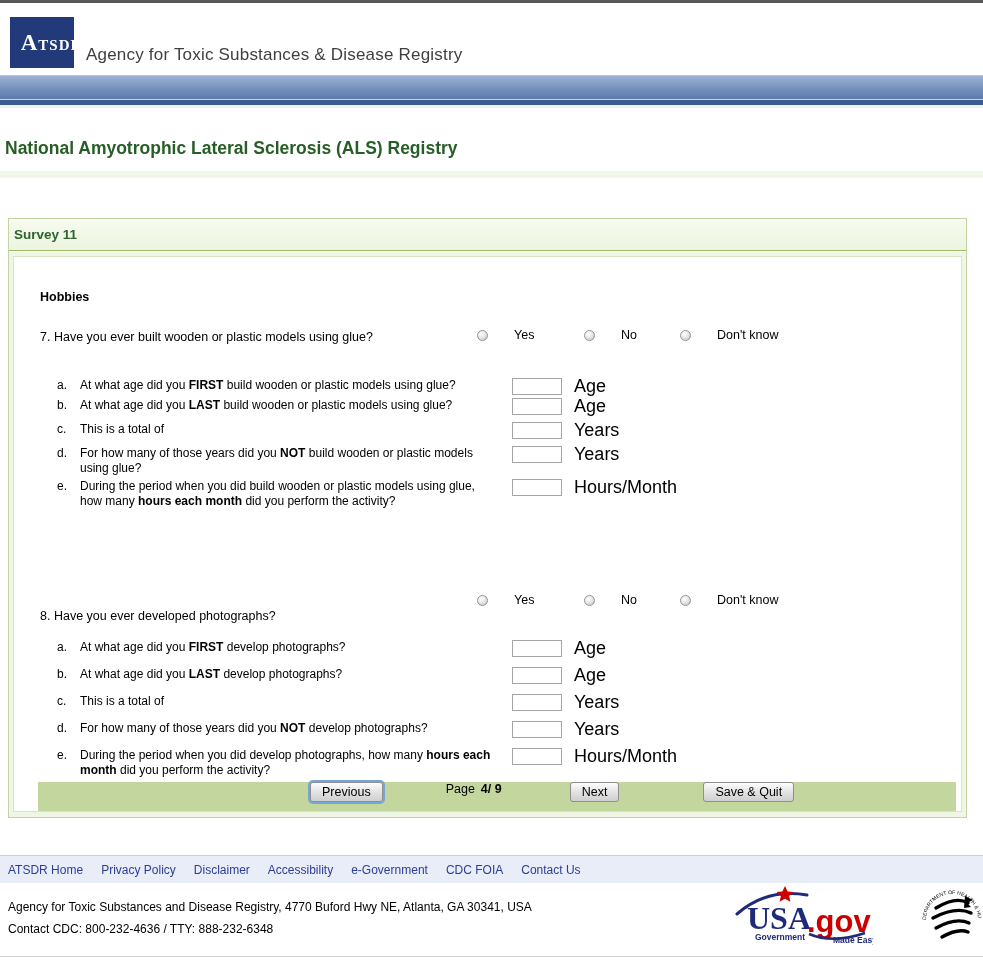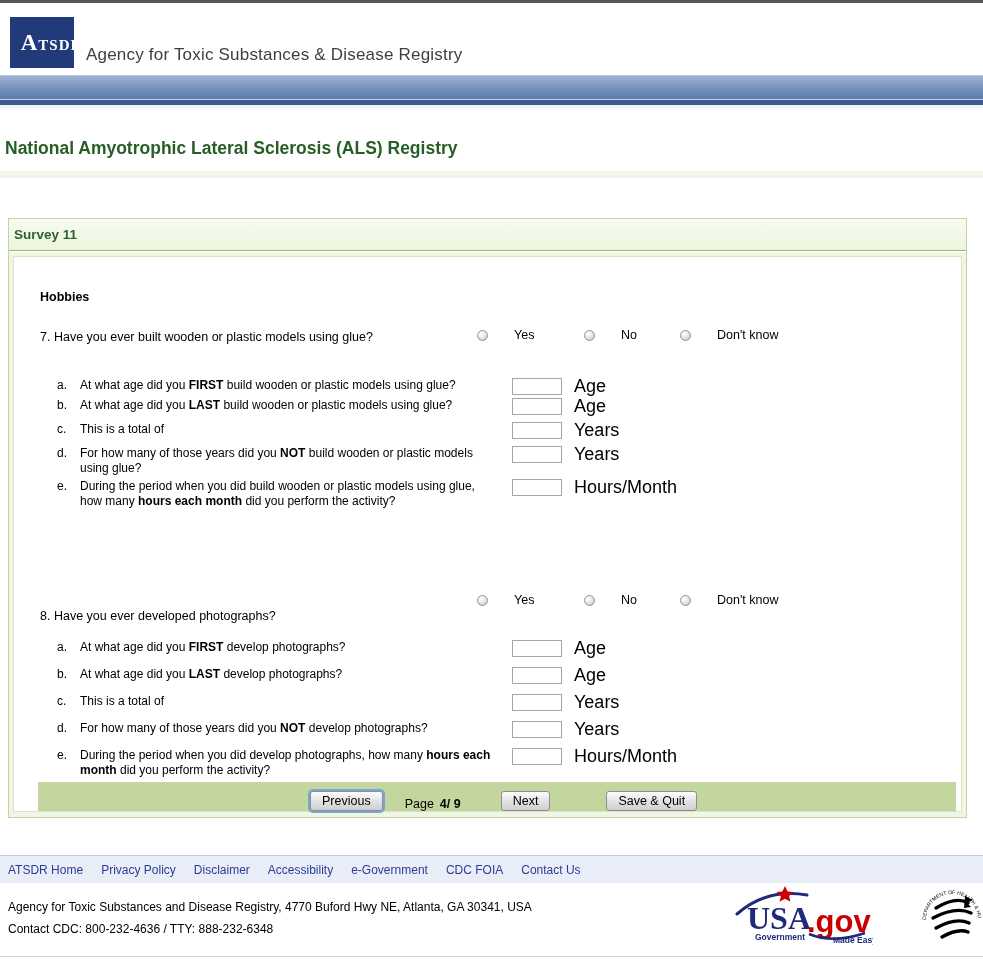--- a/index.html
+++ b/index.html
@@ -49,25 +49,25 @@
   .subs7 { top:121px; } .subs8 { top:383px; }
   .subq { display:flex; align-items:flex-start; padding-left:43px; }
   .subq-letter { width:23px; font-size:12px; line-height:15px; color:#000; flex:none; }
   .subq-text { width:415px; font-size:12px; line-height:15px; color:#000; flex:none; }
   .subq-input { margin-left:17px; width:50px; height:17px; border:1px solid #a5a5a5; background:#fff; flex:none; font-size:12px; padding:0 2px; }
   .subq-unit { margin-left:12px; font-size:18px; line-height:17px; color:#000; flex:none; }
   .mb3 { margin-bottom:3px; } .mb7 { margin-bottom:7px; } .mb10 { margin-bottom:10px; }
 
   
   .btnbar { position:absolute; left:24px; top:525px; width:918px; height:29px; background:#c3d69e;
-    display:flex; align-items:flex-end; padding-left:272px; }
+    display:flex; align-items:flex-start; padding-left:272px;gap:28px; }
   .btn { font-family:"Liberation Sans", sans-serif; font-size:12.5px; color:#000; padding:2px 11px;
     background:linear-gradient(#fdfdfd, #e3e3e3 50%, #cfcfcf); border:1px solid #8e8e8e; border-radius:3px; cursor:pointer; }
   .btn-prev { box-shadow:0 0 0 2px #74a7d8; }
-  .page-text { margin-left:22px; font-size:12.5px; color:#000; }
+  .page-text { margin-left:35px; font-size:12.5px; color:#000; }
   .page-text b { margin-left:6px; }
   .btn-next { margin-left:40px; }
   .btn-save { margin-left:56px; }
 
   
   .footer-links { position:absolute; left:0; top:855px; width:100%; height:28px; background:#e9edf8;
     border-top:1px solid #c6cedf; display:flex; align-items:center; padding-left:8px; gap:18px; }
   .footer-links a { font-size:12px; color:#2b3d96; text-decoration:none; }
   .address { position:absolute; left:8px; top:896px; font-size:12px; color:#000000; line-height:22px; }
   .bottom-rule { position:absolute; left:0; top:956px; width:100%; height:1px; background:#cfcfcf; }

